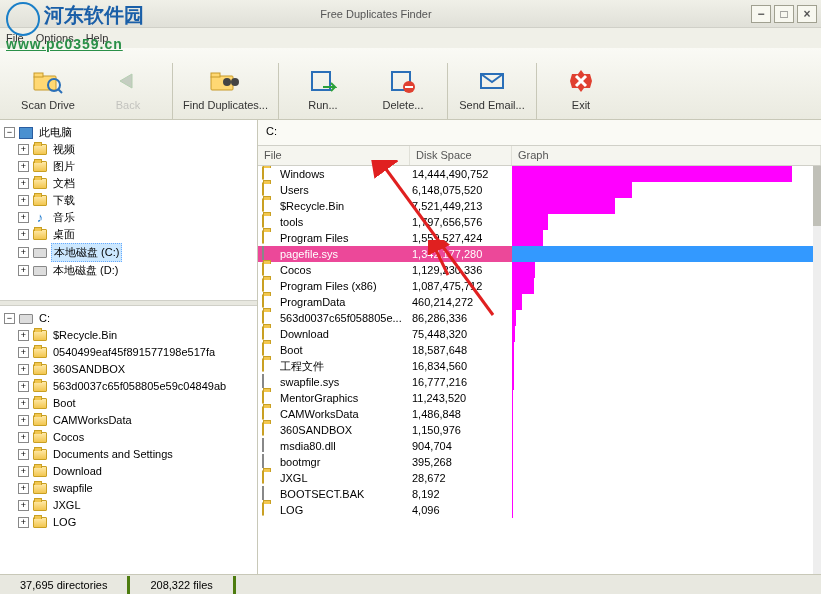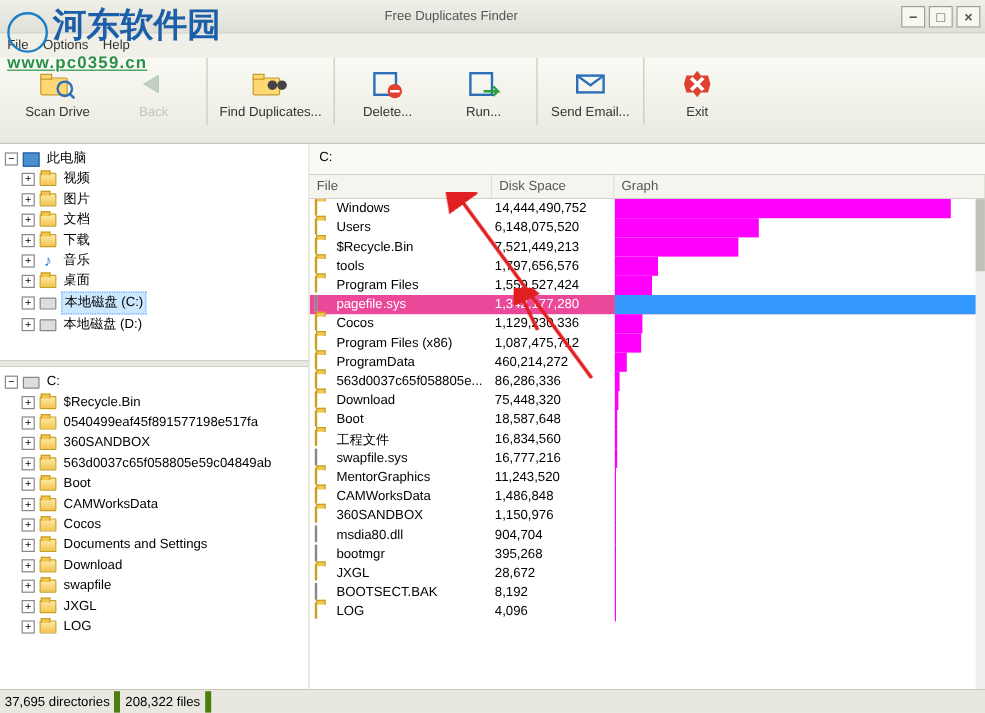--- a/index.html
+++ b/index.html
@@ -5,21 +5,21 @@
 * { box-sizing: border-box; margin: 0; padding: 0; font-family: Tahoma, Arial, sans-serif; font-size: 11px; }
 body { background: #e8e8e0; width: 821px; height: 594px; position: relative; overflow: hidden; }
 
 .titlebar { height: 28px; background: linear-gradient(#f0f0e8, #e0e0d8); display: flex; align-items: center; padding: 0 4px; border-bottom: 1px solid #d0d0c8; }
 .titlebar .title { flex: 1; text-align: center; color: #555; }
 .titlebar .winbtn { width: 20px; height: 18px; background: #f8f8f0; border: 1px solid #a0a090; margin-left: 3px; display: flex; align-items: center; justify-content: center; cursor: pointer; color: #555; font-weight: bold; font-size: 12px; }
 
 .menubar { height: 20px; display: flex; align-items: center; padding: 0 6px; gap: 12px; background: #f0f0e8; }
 .menubar span { color: #333; cursor: pointer; }
 
-.toolbar { height: 72px; background: linear-gradient(#fafaf5, #eaeae0); display: flex; align-items: flex-start; border-bottom: 1px solid #c8c8b8; padding: 0 8px; }
+.toolbar { height: 72px; background: linear-gradient(#fafaf5, #eaeae0); display: flex; align-items: flex-end; border-bottom: 1px solid #c8c8b8; padding: 0 8px; }
 .tbtn { display: flex; flex-direction: column; align-items: center; justify-content: center; min-width: 68px; height: 60px; margin: 0 6px; cursor: pointer; }
 .tbtn.disabled { opacity: 0.5; cursor: default; }
 .tbtn .ticon { width: 32px; height: 28px; margin-bottom: 4px; display: flex; align-items: center; justify-content: center; }
 .tbtn .tlabel { color: #333; }
 .tbtn.disabled .tlabel { color: #999; }
 .tsep { width: 1px; height: 56px; background: #c8c8b8; margin: 0 4px; }
 
 .client { display: flex; height: 454px; }
 .leftpane { width: 258px; border-right: 1px solid #c8c8b8; display: flex; flex-direction: column; background: #fdfdfa; }
 .tree { flex: 1; overflow: auto; padding: 4px 2px; background: #fff; }
@@ -40,32 +40,32 @@
 .row.sel { background: #ec4899; color: #fff; }
 .row .ficon { width: 16px; height: 14px; margin: 0 2px 0 4px; flex-shrink: 0; }
 .row .fname { width: 132px; overflow: hidden; white-space: nowrap; text-overflow: ellipsis; }
 .row .fsize { width: 96px; }
 .row .fbar { position: absolute; left: 254px; top: 0; bottom: 0; background: #ff00ff; }
 .row.sel .fbar { background: #3399ff; }
 .scrollb { position: absolute; right: 0; top: 46px; bottom: 0; width: 8px; background: #eee; }
 .scrollb .thumb { position: absolute; left: 0; right: 0; top: 0; height: 60px; background: #c0c0b8; }
 
 .statusbar { height: 20px; background: #e8e8e0; border-top: 1px solid #c8c8b8; display: flex; align-items: center; }
-.statusbar .scell { padding: 3px 4px; border-right: 5px solid #4d7c0f; }
+.statusbar .scell { padding: 3px 20px; border-right: 3px solid #4d7c0f; }
 
 .folder-ico { width: 14px; height: 11px; background: linear-gradient(#ffe9a8, #f2c64f); border: 1px solid #c9a023; border-radius: 1px; position: relative; }
 .folder-ico::before { content: ''; position: absolute; top: -3px; left: 0; width: 6px; height: 3px; background: #f2c64f; border: 1px solid #c9a023; border-bottom: none; }
 .file-ico { width: 11px; height: 13px; background: #fff; border: 1px solid #888; }
 .drive-ico { width: 14px; height: 10px; background: #ddd; border: 1px solid #888; border-radius: 1px; }
 .pc-ico { width: 14px; height: 12px; background: #4a90d0; border: 1px solid #2a5da0; }
 
 .arrow { position: absolute; z-index: 10; pointer-events: none; }
 
 .watermark { position: absolute; top: 2px; left: 6px; z-index: 20; pointer-events: none; }
-.watermark .wm1 { font-size: 28px; font-weight: bold; color: #1a5fa8; }
+.watermark .wm1 { font-size: 20px; font-weight: bold; color: #1a5fa8; }
 .watermark .wm2 { font-size: 14px; font-weight: bold; color: #2a9048; letter-spacing: 1px; text-decoration: underline; }
 .wmicon { display: inline-block; width: 34px; height: 34px; border: 2px solid #1a7fc8; border-radius: 50%; vertical-align: middle; margin-right: 4px; position: relative; }
 </style>
 </head>
 <body>
 
 <div class="watermark">
   <div><span class="wmicon"></span><span class="wm1">河东软件园</span></div>
   <div class="wm2">www.pc0359.cn</div>
 </div>
@@ -113,34 +113,34 @@
           <circle cx="26" cy="14" r="4" fill="#444"></circle>
         </svg>
       </div>
     <div class="tlabel">Find Duplicates...</div>
   </div>
   <div class="tsep"></div>
   <div class="tbtn">
     <div class="ticon">
         <svg width="28" height="24">
           <rect x="3" y="3" width="18" height="18" fill="none" stroke="#2a6fb8" stroke-width="2"></rect>
+          <path d="M14 18 L26 18 L22 14 M26 18 L22 22" fill="none" stroke="#2aa03a" stroke-width="2"></path>
+        </svg>
+      </div>
+    <div class="tlabel">Run...</div>
+  </div>
+  <div class="tbtn">
+    <div class="ticon">
+        <svg width="28" height="24">
+          <rect x="3" y="3" width="18" height="18" fill="none" stroke="#2a6fb8" stroke-width="2"></rect>
           <circle cx="20" cy="18" r="6" fill="#e04030"></circle>
           <line x1="16" y1="18" x2="24" y2="18" stroke="#fff" stroke-width="2"></line>
         </svg>
       </div>
     <div class="tlabel">Delete...</div>
-  </div>
-  <div class="tbtn">
-    <div class="ticon">
-        <svg width="28" height="24">
-          <rect x="3" y="3" width="18" height="18" fill="none" stroke="#2a6fb8" stroke-width="2"></rect>
-          <path d="M14 18 L26 18 L22 14 M26 18 L22 22" fill="none" stroke="#2aa03a" stroke-width="2"></path>
-        </svg>
-      </div>
-    <div class="tlabel">Run...</div>
   </div>
   <div class="tsep"></div>
   <div class="tbtn">
     <div class="ticon">
         <svg width="28" height="22">
           <rect x="3" y="4" width="22" height="14" fill="none" stroke="#2a6fb8" stroke-width="2"></rect>
           <path d="M3 4 L14 12 L25 4" fill="none" stroke="#2a6fb8" stroke-width="2"></path>
         </svg>
       </div>
     <div class="tlabel">Send Email...</div>

